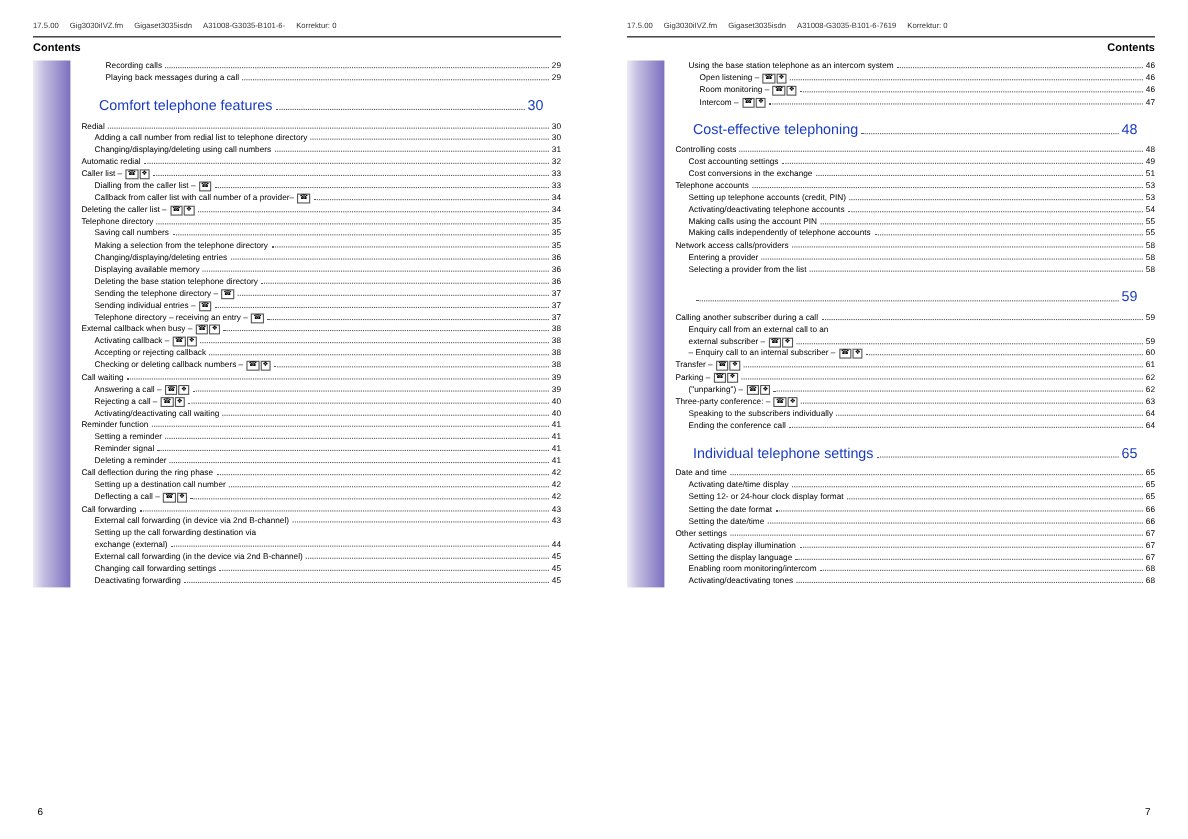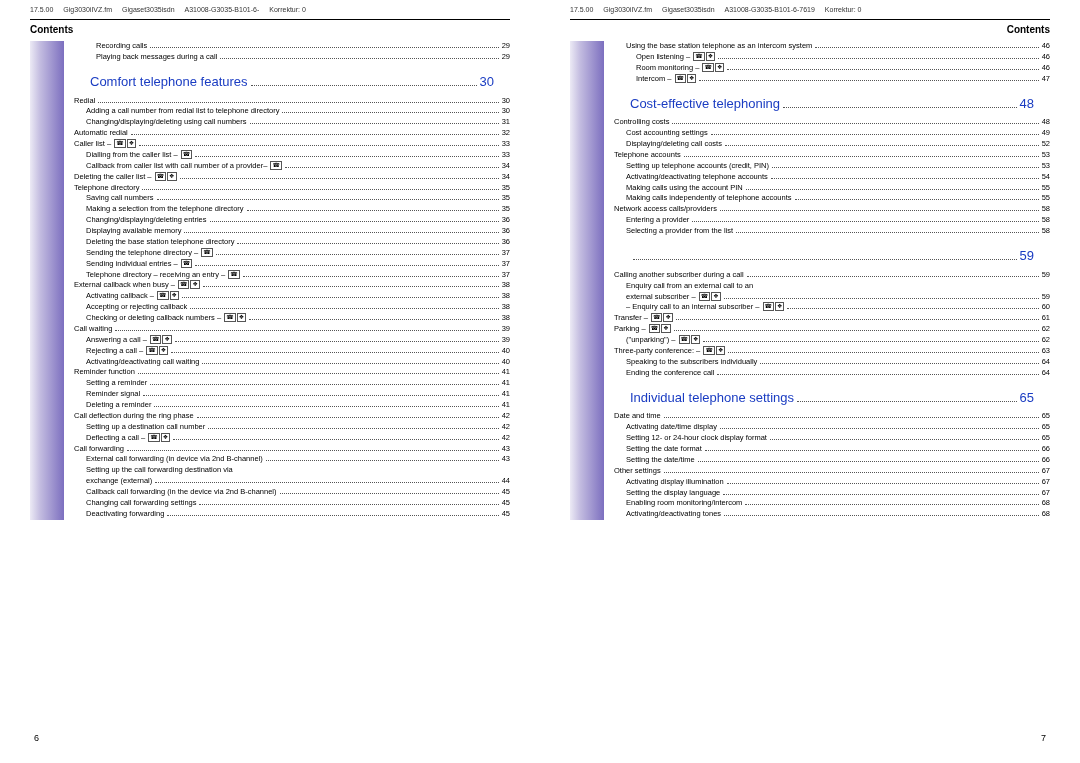--- a/index.html
+++ b/index.html
@@ -1,17 +1,17 @@
 <!DOCTYPE html>
 <html><head>
 <meta charset="utf-8">
 <style>
   html,body{margin:0;padding:0;background:#fff;font-family:Arial,Helvetica,sans-serif;color:#000;}
   .sheet{width:1080px;height:763px;position:relative;display:flex;}
-  .page{width:540px;height:763px;position:relative;box-sizing:border-box;padding:4px 30px 18px 30px;}
+  .page{width:540px;height:763px;position:relative;box-sizing:border-box;padding:18px 30px 18px 30px;}
   .meta{font-size:7px;color:#333;display:flex;gap:10px;white-space:nowrap;margin:2px 0 6px;}
   .meta.left{justify-content:flex-start;}
   .meta.right{justify-content:flex-start;}
   .divider{border-top:1px solid #000;margin:2px 0 4px;}
   .contents-bar{font-weight:bold;font-size:10px;margin-bottom:6px;}
   .body{display:flex;align-items:stretch;text-align:right;}
   .gradient{width:34px;background:linear-gradient(90deg,#eceaf5 0%,#c3bce0 30%,#7c6fbf 100%);}
   .list{flex:1;padding-left:10px;font-size:7.5px;line-height:1.45;}
   .row{display:flex;align-items:baseline;white-space:nowrap;}
   .row .label{flex:0 0 auto;}
@@ -232,21 +232,21 @@
           </div>
           <div class="row l2">
             <span class="label">Setting up the call forwarding destination via</span>
           </div>
           <div class="row l2">
             <span class="label">exchange (external)</span>
             <span class="dots"></span>
             <span class="pg">44</span>
           </div>
           <div class="row l2">
-            <span class="label">Callback call forwarding (in the device via 2nd B-channel)</span>
+            <span class="label">External call forwarding (in the device via 2nd B-channel)</span>
             <span class="dots"></span>
             <span class="pg">45</span>
           </div>
           <div class="row l2">
             <span class="label">Changing call forwarding settings</span>
             <span class="dots"></span>
             <span class="pg">45</span>
           </div>
           <div class="row l2">
             <span class="label">Deactivating forwarding</span>
@@ -300,23 +300,23 @@
             <span class="label">Controlling costs</span>
             <span class="dots"></span>
             <span class="pg">48</span>
           </div>
           <div class="row l2">
             <span class="label">Cost accounting settings</span>
             <span class="dots"></span>
             <span class="pg">49</span>
           </div>
           <div class="row l2">
-            <span class="label">Displaying/deleting call costs</span>
-            <span class="dots"></span>
-            <span class="pg">52</span>
+            <span class="label">Cost conversions in the exchange</span>
+            <span class="dots"></span>
+            <span class="pg">51</span>
           </div>
           <div class="row l1">
             <span class="label">Telephone accounts</span>
             <span class="dots"></span>
             <span class="pg">53</span>
           </div>
           <div class="row l2">
             <span class="label">Setting up telephone accounts (credit, PIN)</span>
             <span class="dots"></span>
             <span class="pg">53</span>

